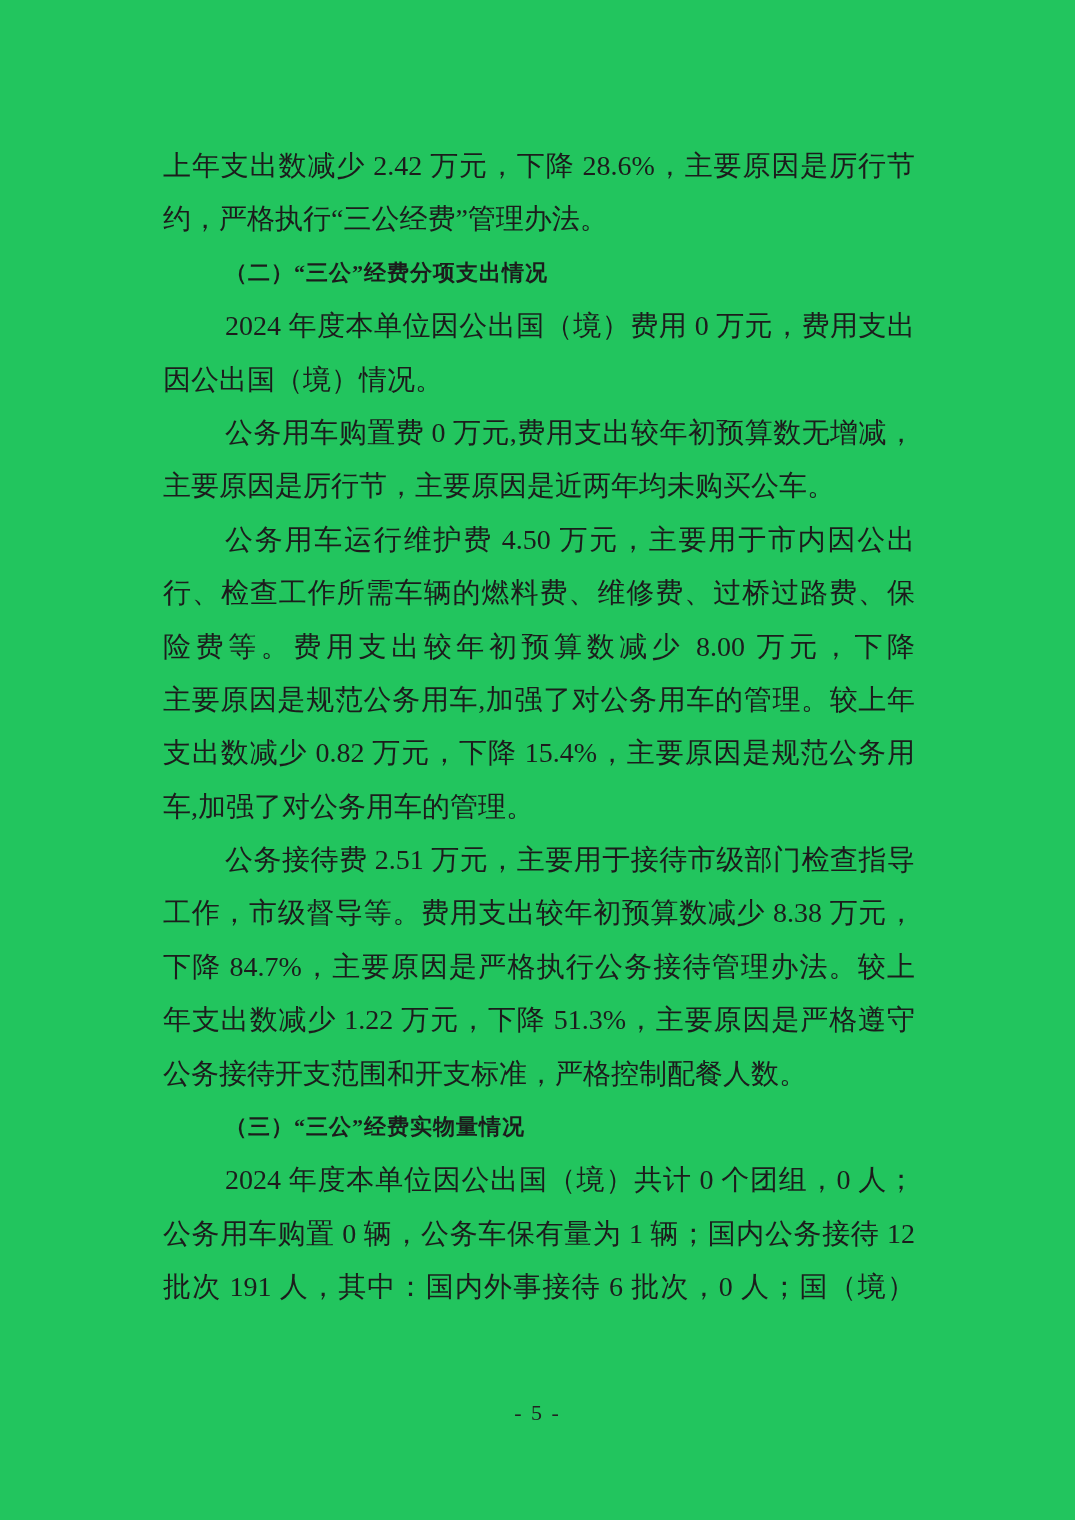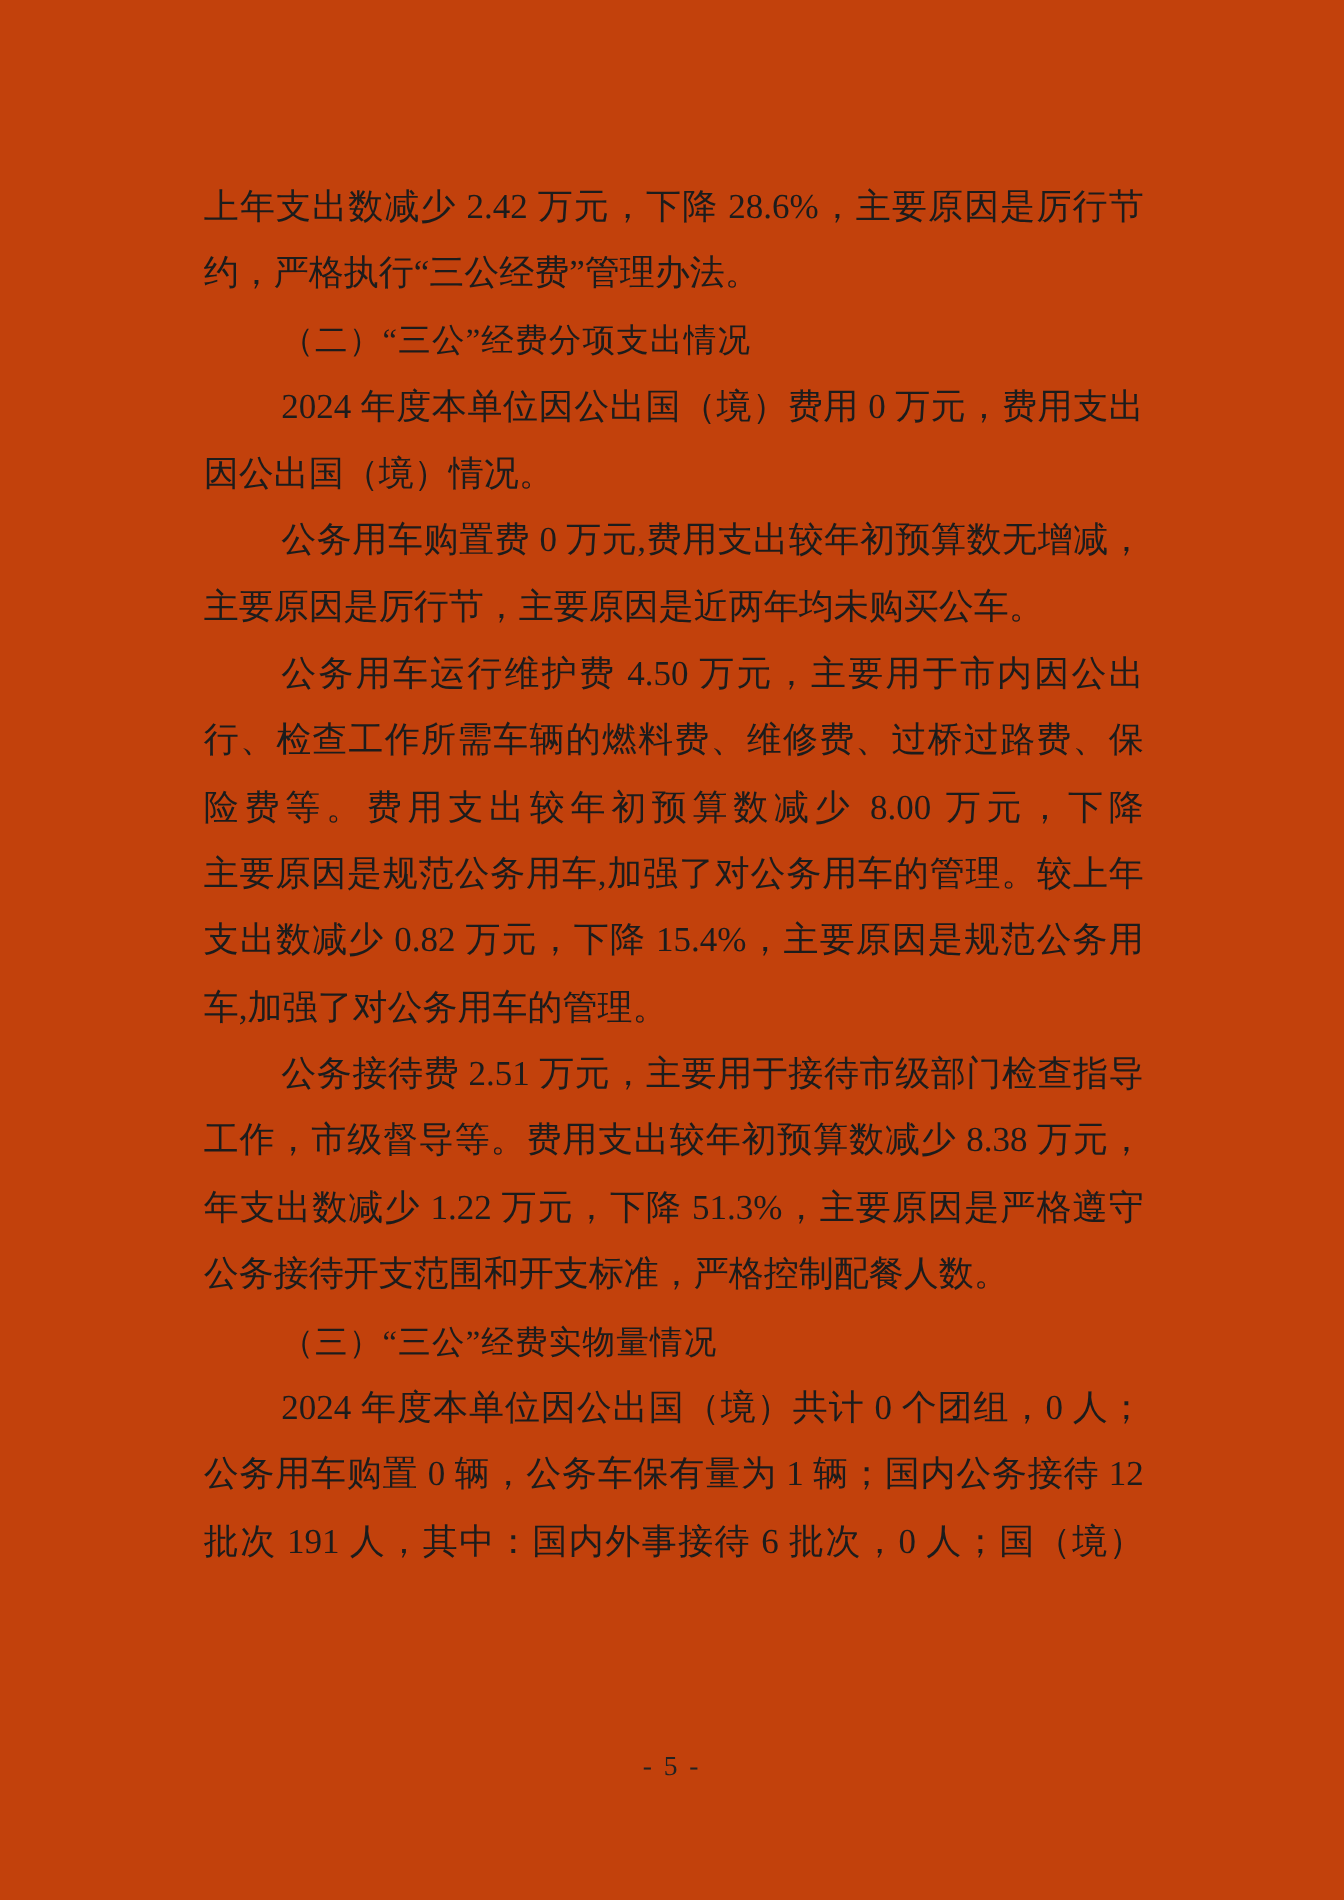--- a/index.html
+++ b/index.html
@@ -5,21 +5,21 @@
   html, body {
     margin: 0;
     padding: 0;
     background: #9a9a9a;
   }
   .page {
     position: relative;
     width: 1075px;
     height: 1520px;
     margin: 0 auto;
-    background: #c2410c;
+    background: #22c55e;
     font-family: "Liberation Serif", "DejaVu Serif", serif;
     color: #1c1c1c;
     overflow: hidden;
   }
   .content {
     position: absolute;
     left: 163px;
     top: 139px;
     width: 752px;
   }
@@ -31,22 +31,22 @@
     overflow: hidden;
   }
   .line.justify {
     text-align: justify;
     text-align-last: justify;
   }
   .line.indent {
     text-indent: 62px;
   }
   .line.heading {
-    font-weight: normal;
-    font-size: 26px;
+    font-weight: bold;
+    font-size: 22px;
     letter-spacing: 1px;
   }
   .page-number {
     position: absolute;
     top: 1400px;
     left: 0;
     width: 100%;
     text-align: center;
     font-size: 22px;
     letter-spacing: 2px;
@@ -66,20 +66,21 @@
       <div class="line justify indent">公务用车购置费 0 万元,费用支出较年初预算数无增减，</div>
       <div class="line">主要原因是厉行节，主要原因是近两年均未购买公车。</div>
       <div class="line justify indent">公务用车运行维护费 4.50 万元，主要用于市内因公出</div>
       <div class="line justify">行、检查工作所需车辆的燃料费、维修费、过桥过路费、保</div>
       <div class="line justify">险费等。费用支出较年初预算数减少 8.00 万元，下降 64.0%，</div>
       <div class="line justify">主要原因是规范公务用车,加强了对公务用车的管理。较上年</div>
       <div class="line justify">支出数减少 0.82 万元，下降 15.4%，主要原因是规范公务用</div>
       <div class="line">车,加强了对公务用车的管理。</div>
       <div class="line justify indent">公务接待费 2.51 万元，主要用于接待市级部门检查指导</div>
       <div class="line justify">工作，市级督导等。费用支出较年初预算数减少 8.38 万元，</div>
+      <div class="line justify">下降 84.7%，主要原因是严格执行公务接待管理办法。较上</div>
       <div class="line justify">年支出数减少 1.22 万元，下降 51.3%，主要原因是严格遵守</div>
       <div class="line">公务接待开支范围和开支标准，严格控制配餐人数。</div>
       <div class="line heading indent">（三）“三公”经费实物量情况</div>
       <div class="line justify indent">2024 年度本单位因公出国（境）共计 0 个团组，0 人；</div>
       <div class="line justify">公务用车购置 0 辆，公务车保有量为 1 辆；国内公务接待 12</div>
       <div class="line justify">批次 191 人，其中：国内外事接待 6 批次，0 人；国（境）</div>
     </div>
   <div class="page-number">- 5 -</div>
 </div>
 

